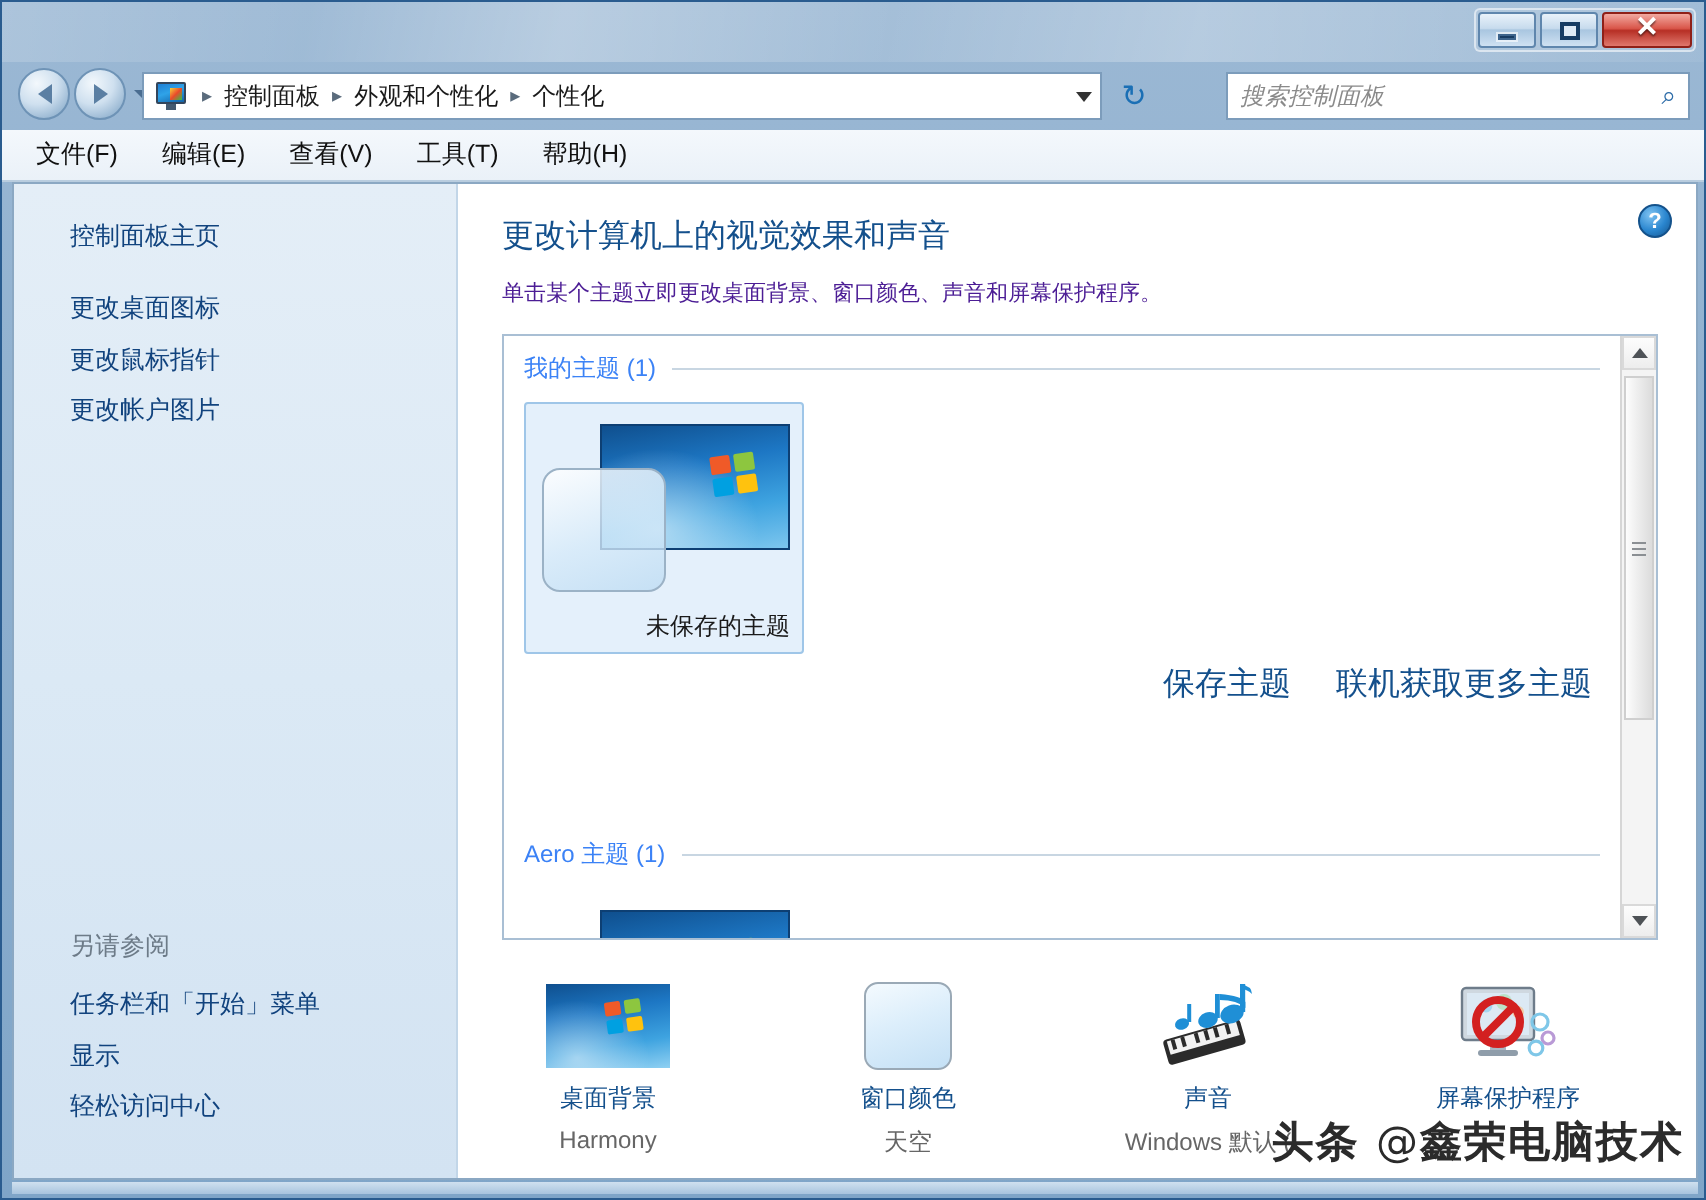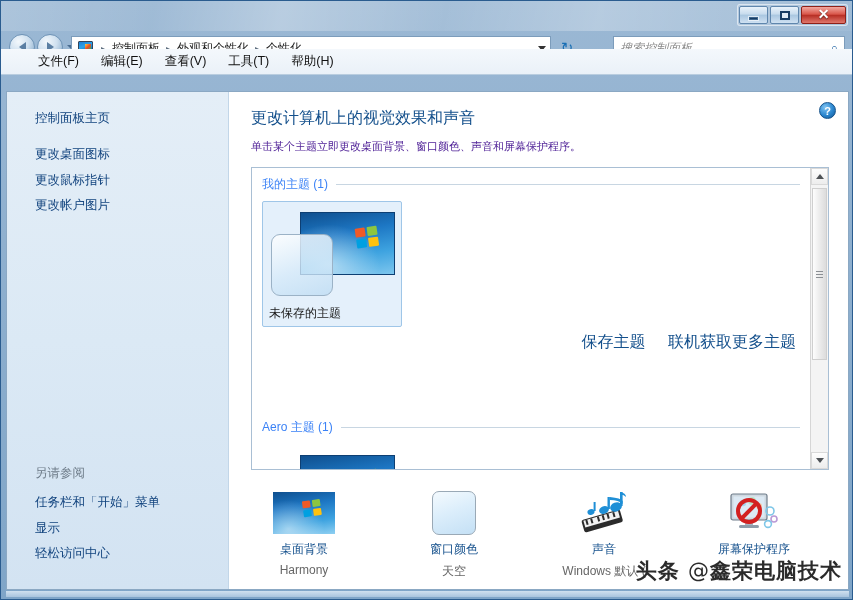--- a/index.html
+++ b/index.html
@@ -131,24 +131,24 @@
     background:#fff; border:1px solid #7c9cbb;
     display:flex; align-items:center; padding:0 6px;
   }
   .searchbox .ph {
     color:#8a8a8a; font-size:12px; font-style:italic; flex:1;
   }
   .searchbox .mag { color:#2d6ca8; font-size:13px; }
 
   
   .menubar {
-    position:absolute; left:0; top:48px; width:853px; height:26px;
+    position:absolute; left:0; top:64px; width:853px; height:26px;
     background: linear-gradient(180deg,#f4f8fc 0%,#eaf1f8 100%);
     border-bottom:1px solid #b9cddf;
-    display:flex; align-items:center; padding-left:26px;
+    display:flex; align-items:center; padding-left:6px;
   }
   .menuitem {
     font-size:12.5px; color:#111; padding:3px 11px; cursor:pointer;
   }
 
   
   .bodyarea {
     position:absolute; left:5px; top:90px; width:843px; height:499px;
     background:#fff; border:1px solid #8ba8c3;
     display:flex; overflow:hidden;
@@ -195,21 +195,21 @@
     position:relative; width:578px; height:303px;
     border:1px solid #a9bfd4; background:#fff; overflow:hidden;
   }
   .tp-inner { position:absolute; left:0; top:0; width:558px; height:100%; padding:8px 10px 0 10px; }
   .group-head { display:flex; align-items:center; margin-bottom:8px; }
   .group-head .gh-text { font-size:12px; color:#3b82f6; white-space:nowrap; }
   .group-head .gh-line { flex:1; height:1px; background:#c8d6e2; margin-left:8px; }
 
   .thumb-tile {
     width:140px; padding:6px 6px 4px 6px; border-radius:2px;
-    display:inline-block; text-align:left; cursor:pointer;
+    display:inline-block; text-align:right; cursor:pointer;
   }
   .thumb-tile.selected {
     background:#e4f0fb; border:1px solid #9fc6e8;
   }
   .thumb-tile.plain { border:1px solid transparent; }
   .thumb-box { position:relative; width:126px; height:92px; margin:0 auto; }
   .wall {
     position:absolute; right:0; top:4px; width:95px; height:63px;
     background:
       radial-gradient(ellipse at 30% 85%, rgba(255,255,255,0.55) 0%, rgba(255,255,255,0) 55%),

